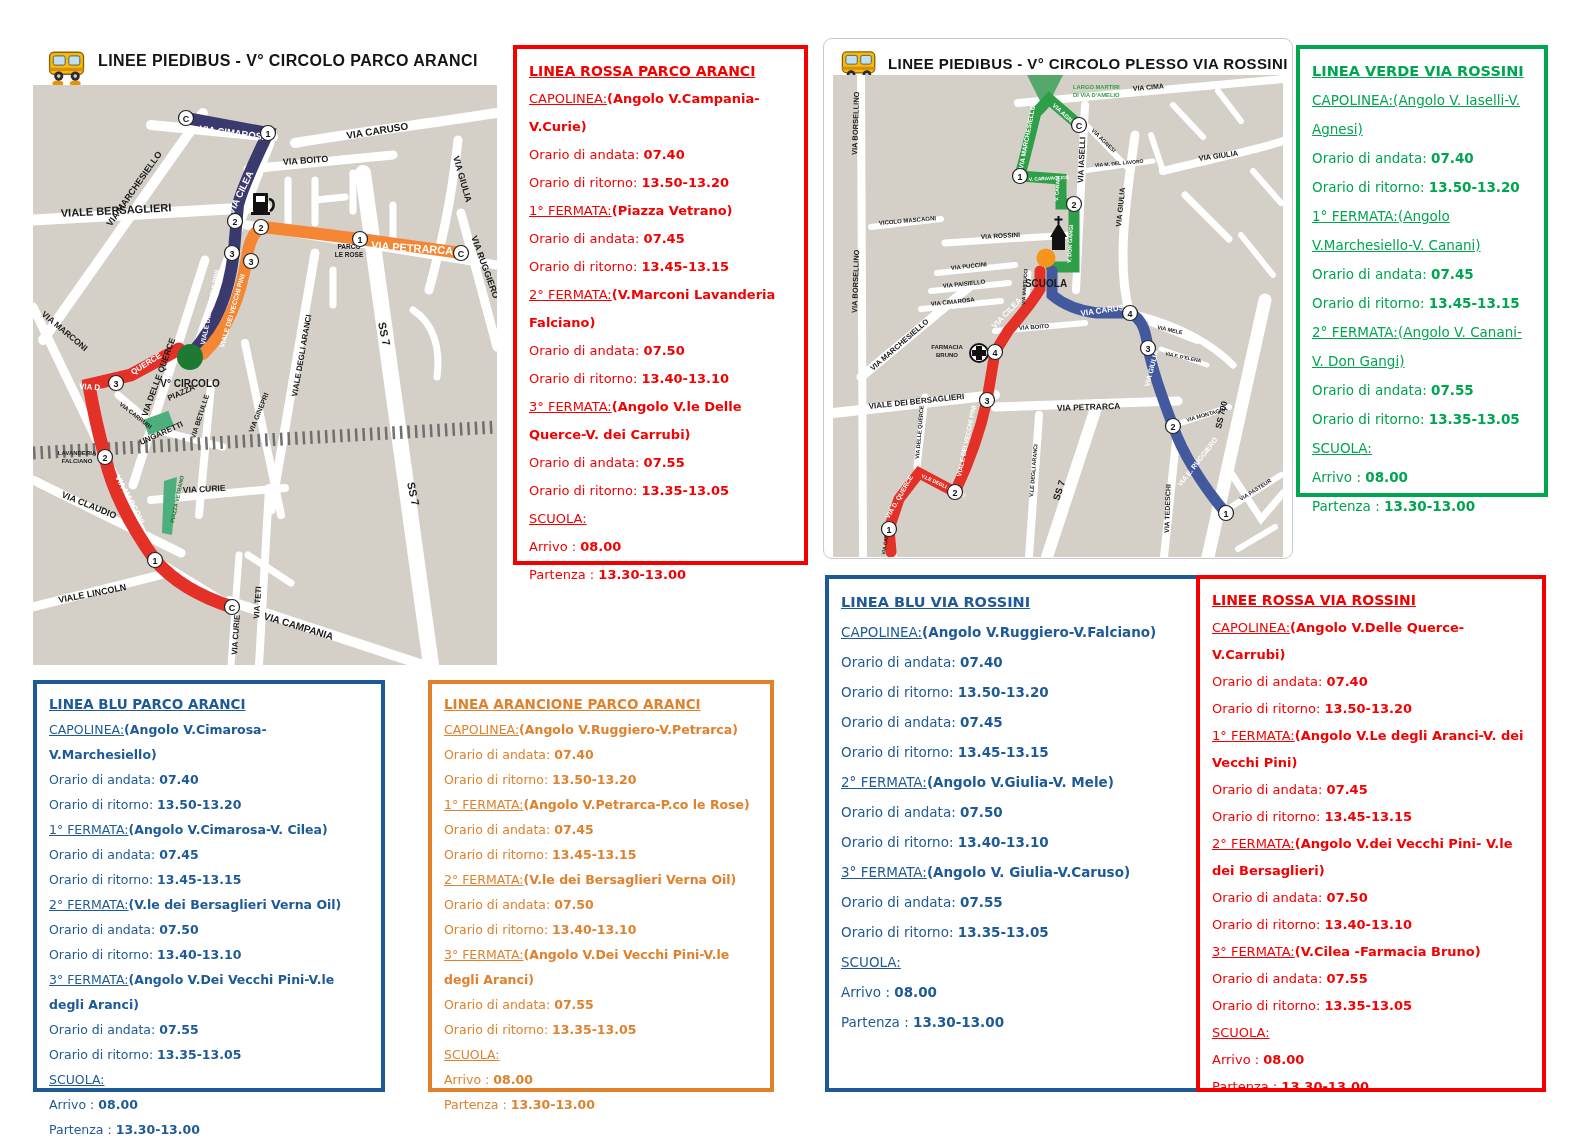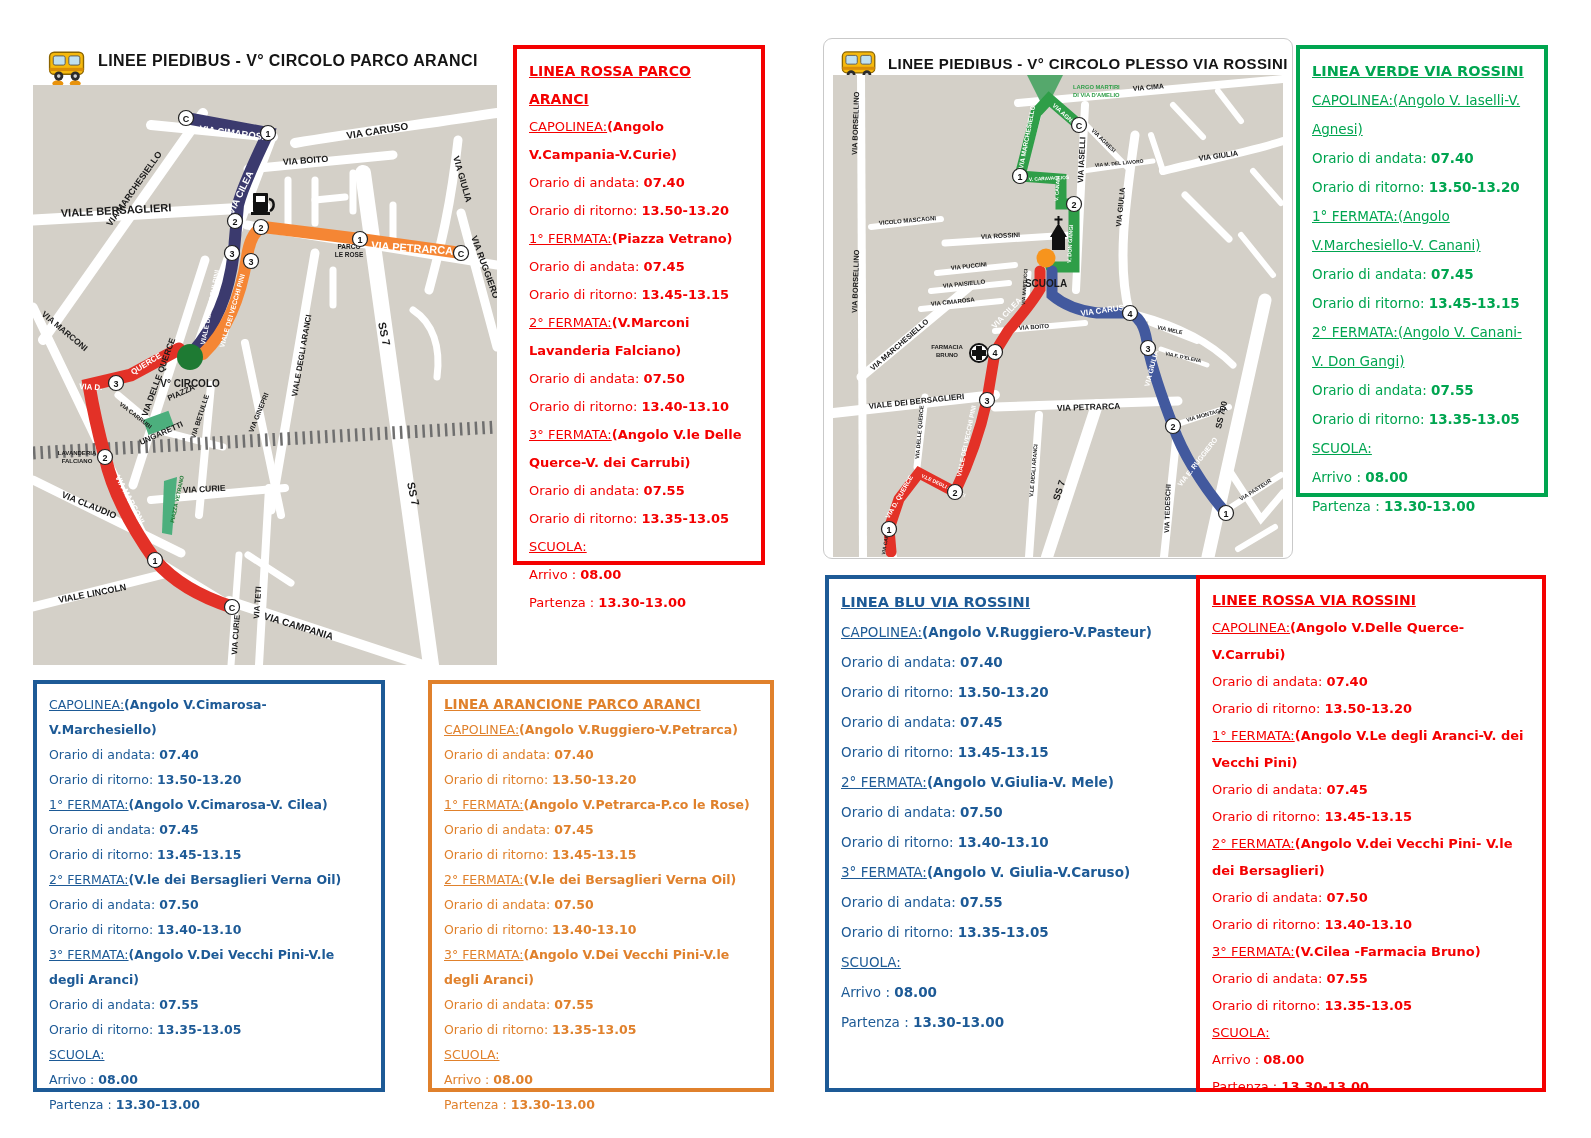--- a/index.html
+++ b/index.html
@@ -352,21 +352,21 @@
           <text x="122" y="420.5" fill="#111">2</text>
         </g>
       <g>
           <circle cx="56" cy="454" r="7.5" fill="#fff" stroke="#222" stroke-width="1.2"></circle>
           <text x="56" y="457.5" fill="#111">1</text>
         </g>
     </g>
   </svg>
 </div>
 
-<section class="info-box" style="left:513px;top:45px;width:252px;height:520px;--c:#f40000;--fs:13px;--lh:28px;">
+<section class="info-box" style="left:513px;top:45px;width:295px;height:520px;--c:#f40000;--fs:13px;--lh:28px;">
   <h2 class="line">LINEA ROSSA PARCO ARANCI</h2>
   <p class="line"><span class="u">CAPOLINEA:</span><span class="loc">(Angolo V.Campania-V.Curie)</span></p>
   <p class="line"><span>Orario di andata:</span> <span class="tv">07.40</span></p>
   <p class="line"><span>Orario di ritorno:</span> <span class="tv">13.50-13.20</span></p>
   <p class="line"><span class="u">1° FERMATA:</span><span class="loc">(Piazza Vetrano)</span></p>
   <p class="line"><span>Orario di andata:</span> <span class="tv">07.45</span></p>
   <p class="line"><span>Orario di ritorno:</span> <span class="tv">13.45-13.15</span></p>
   <p class="line"><span class="u">2° FERMATA:</span><span class="loc">(V.Marconi Lavanderia Falciano)</span></p>
   <p class="line"><span>Orario di andata:</span> <span class="tv">07.50</span></p>
   <p class="line"><span>Orario di ritorno:</span> <span class="tv">13.40-13.10</span></p>
@@ -388,20 +388,21 @@
   <p class="line"><span>Orario di ritorno:</span> <span class="tv">13.45-13.15</span></p>
   <p class="line"><span class="u">2° FERMATA:</span><span class="loc">(Angolo V. Canani-V. Don Gangi)</span></p>
   <p class="line"><span>Orario di andata:</span> <span class="tv">07.55</span></p>
   <p class="line"><span>Orario di ritorno:</span> <span class="tv">13.35-13.05</span></p>
   <p class="line"><span class="u">SCUOLA:</span></p>
   <p class="line"><span>Arrivo :</span> <span class="tv">08.00</span></p>
   <p class="line"><span>Partenza :</span> <span class="tv">13.30-13.00</span></p>
 </section>
 
 <section class="info-box" style="left:33px;top:680px;width:352px;height:412px;--c:#1d5a96;--fs:12.5px;--lh:25px;">
+  <h2 class="line">LINEA BLU PARCO ARANCI</h2>
   <p class="line"><span class="u">CAPOLINEA:</span><span class="loc">(Angolo V.Cimarosa-V.Marchesiello)</span></p>
   <p class="line"><span>Orario di andata:</span> <span class="tv">07.40</span></p>
   <p class="line"><span>Orario di ritorno:</span> <span class="tv">13.50-13.20</span></p>
   <p class="line"><span class="u">1° FERMATA:</span><span class="loc">(Angolo V.Cimarosa-V. Cilea)</span></p>
   <p class="line"><span>Orario di andata:</span> <span class="tv">07.45</span></p>
   <p class="line"><span>Orario di ritorno:</span> <span class="tv">13.45-13.15</span></p>
   <p class="line"><span class="u">2° FERMATA:</span><span class="loc">(V.le dei Bersaglieri Verna Oil)</span></p>
   <p class="line"><span>Orario di andata:</span> <span class="tv">07.50</span></p>
   <p class="line"><span>Orario di ritorno:</span> <span class="tv">13.40-13.10</span></p>
   <p class="line"><span class="u">3° FERMATA:</span><span class="loc">(Angolo V.Dei Vecchi Pini-V.le degli Aranci)</span></p>
@@ -426,21 +427,21 @@
   <p class="line"><span class="u">3° FERMATA:</span><span class="loc">(Angolo V.Dei Vecchi Pini-V.le degli Aranci)</span></p>
   <p class="line"><span>Orario di andata:</span> <span class="tv">07.55</span></p>
   <p class="line"><span>Orario di ritorno:</span> <span class="tv">13.35-13.05</span></p>
   <p class="line"><span class="u">SCUOLA:</span></p>
   <p class="line"><span>Arrivo :</span> <span class="tv">08.00</span></p>
   <p class="line"><span>Partenza :</span> <span class="tv">13.30-13.00</span></p>
 </section>
 
 <section class="info-box" style="left:825px;top:575px;width:396px;height:517px;--c:#1d5a96;--fs:13.5px;--lh:30px;">
   <h2 class="line">LINEA BLU VIA ROSSINI</h2>
-  <p class="line"><span class="u">CAPOLINEA:</span><span class="loc">(Angolo V.Ruggiero-V.Pasteur)</span></p>
+  <p class="line"><span class="u">CAPOLINEA:</span><span class="loc">(Angolo V.Ruggiero-V.Falciano)</span></p>
   <p class="line"><span>Orario di andata:</span> <span class="tv">07.40</span></p>
   <p class="line"><span>Orario di ritorno:</span> <span class="tv">13.50-13.20</span></p>
   <p class="line"><span>Orario di andata:</span> <span class="tv">07.45</span></p>
   <p class="line"><span>Orario di ritorno:</span> <span class="tv">13.45-13.15</span></p>
   <p class="line"><span class="u">2° FERMATA:</span><span class="loc">(Angolo V.Giulia-V. Mele)</span></p>
   <p class="line"><span>Orario di andata:</span> <span class="tv">07.50</span></p>
   <p class="line"><span>Orario di ritorno:</span> <span class="tv">13.40-13.10</span></p>
   <p class="line"><span class="u">3° FERMATA:</span><span class="loc">(Angolo V. Giulia-V.Caruso)</span></p>
   <p class="line"><span>Orario di andata:</span> <span class="tv">07.55</span></p>
   <p class="line"><span>Orario di ritorno:</span> <span class="tv">13.35-13.05</span></p>

